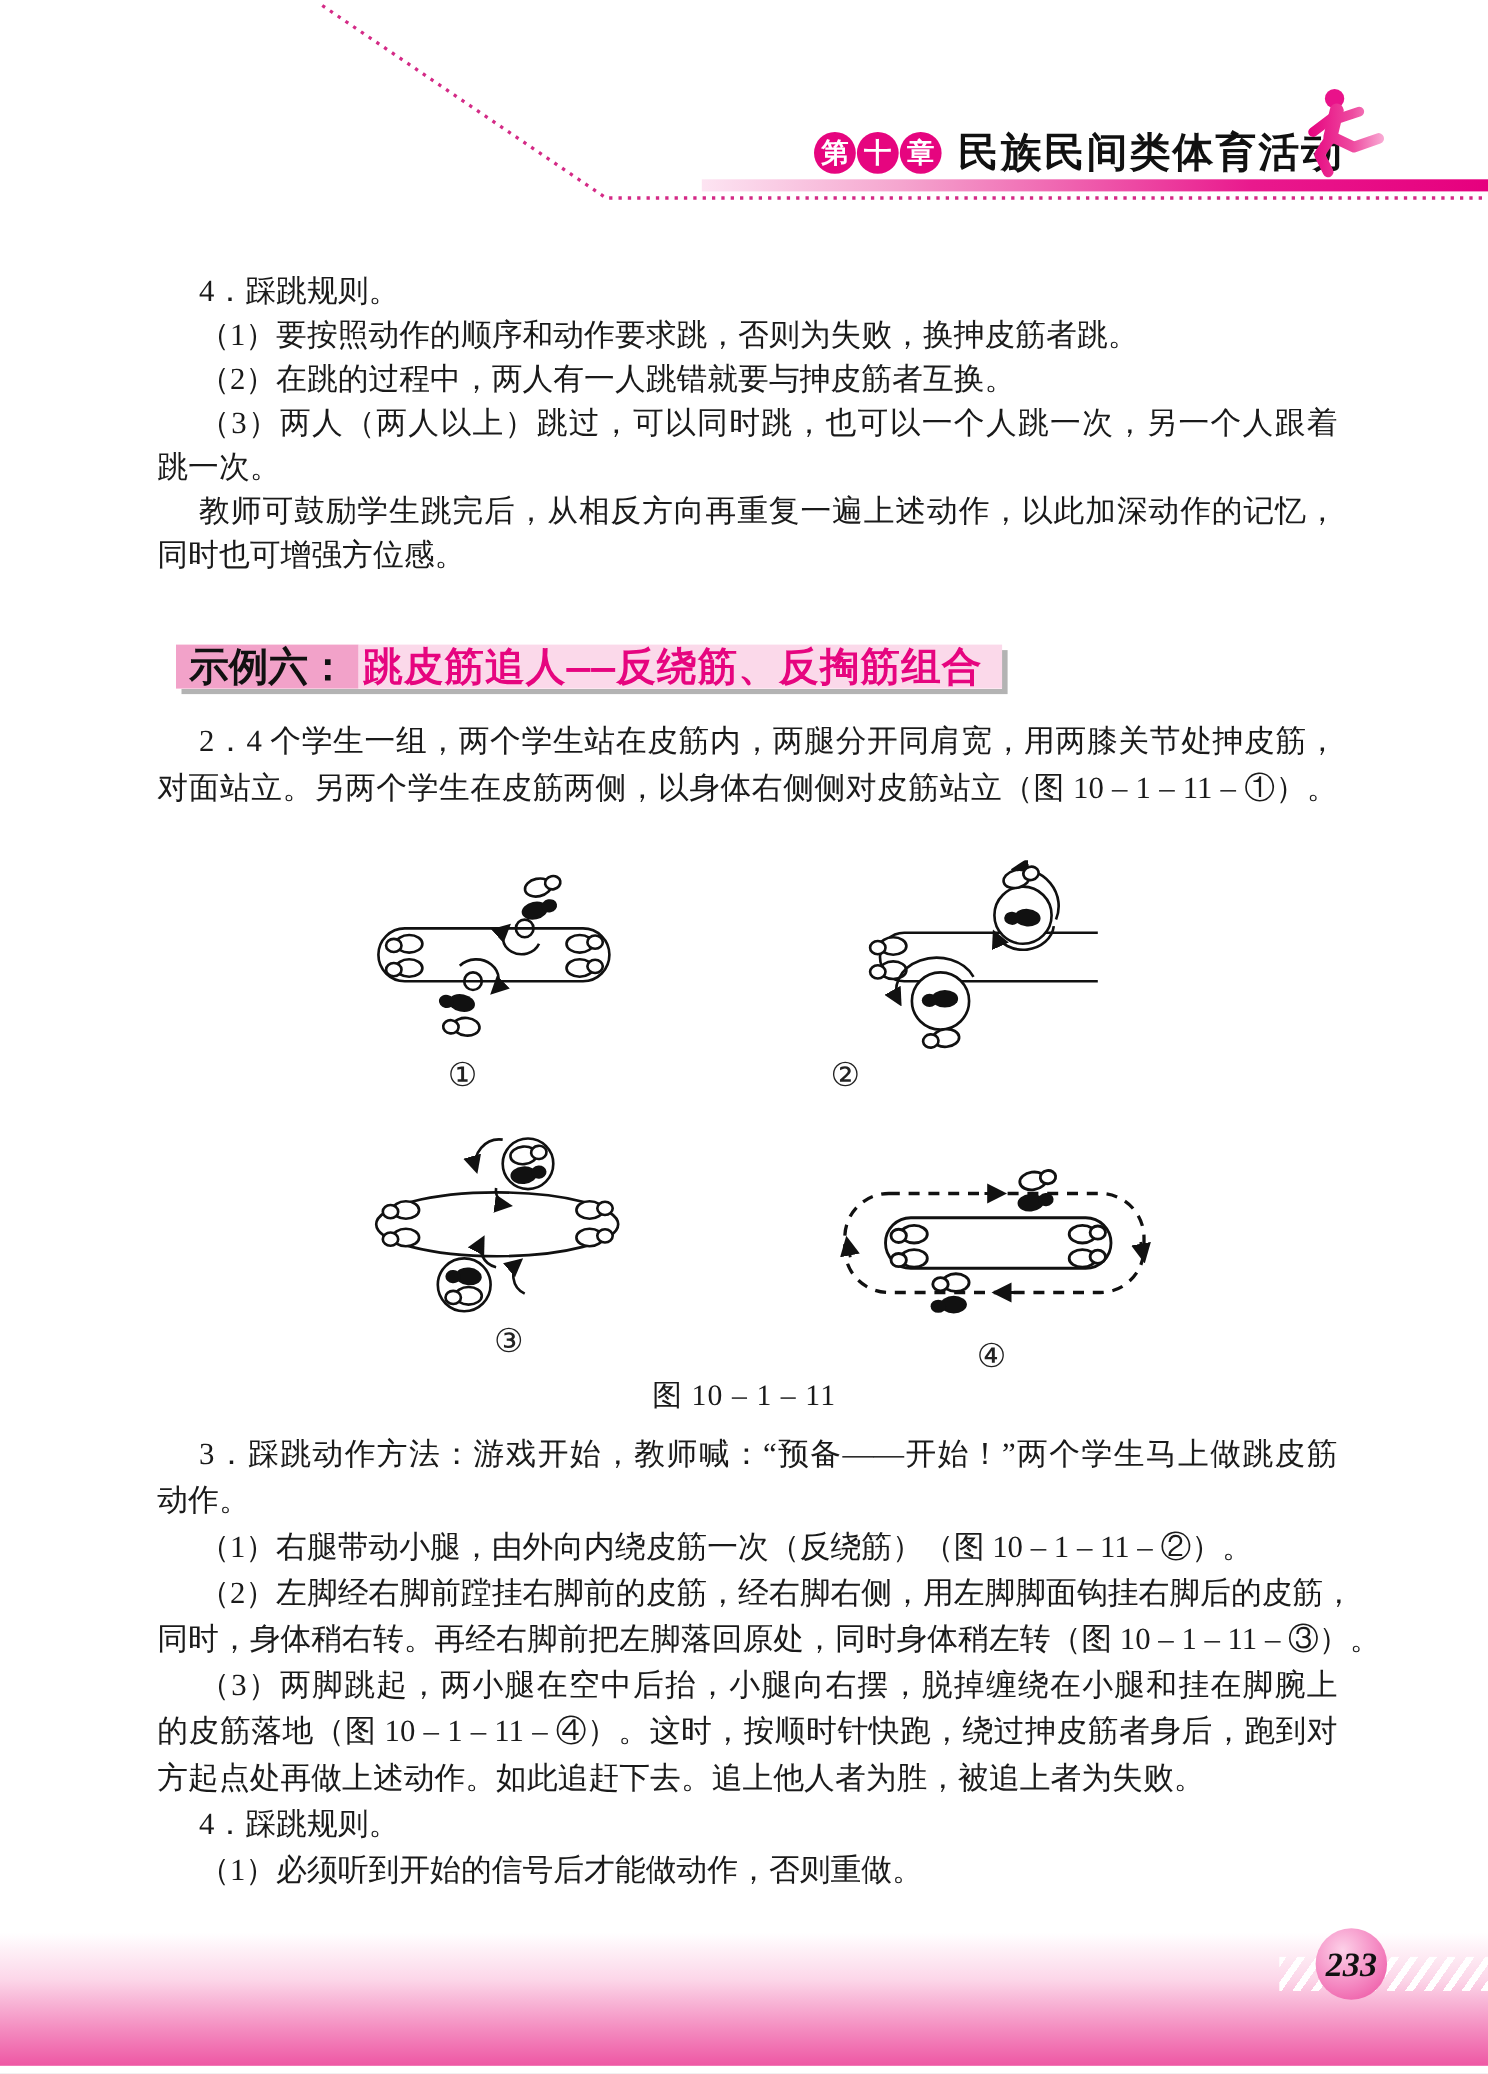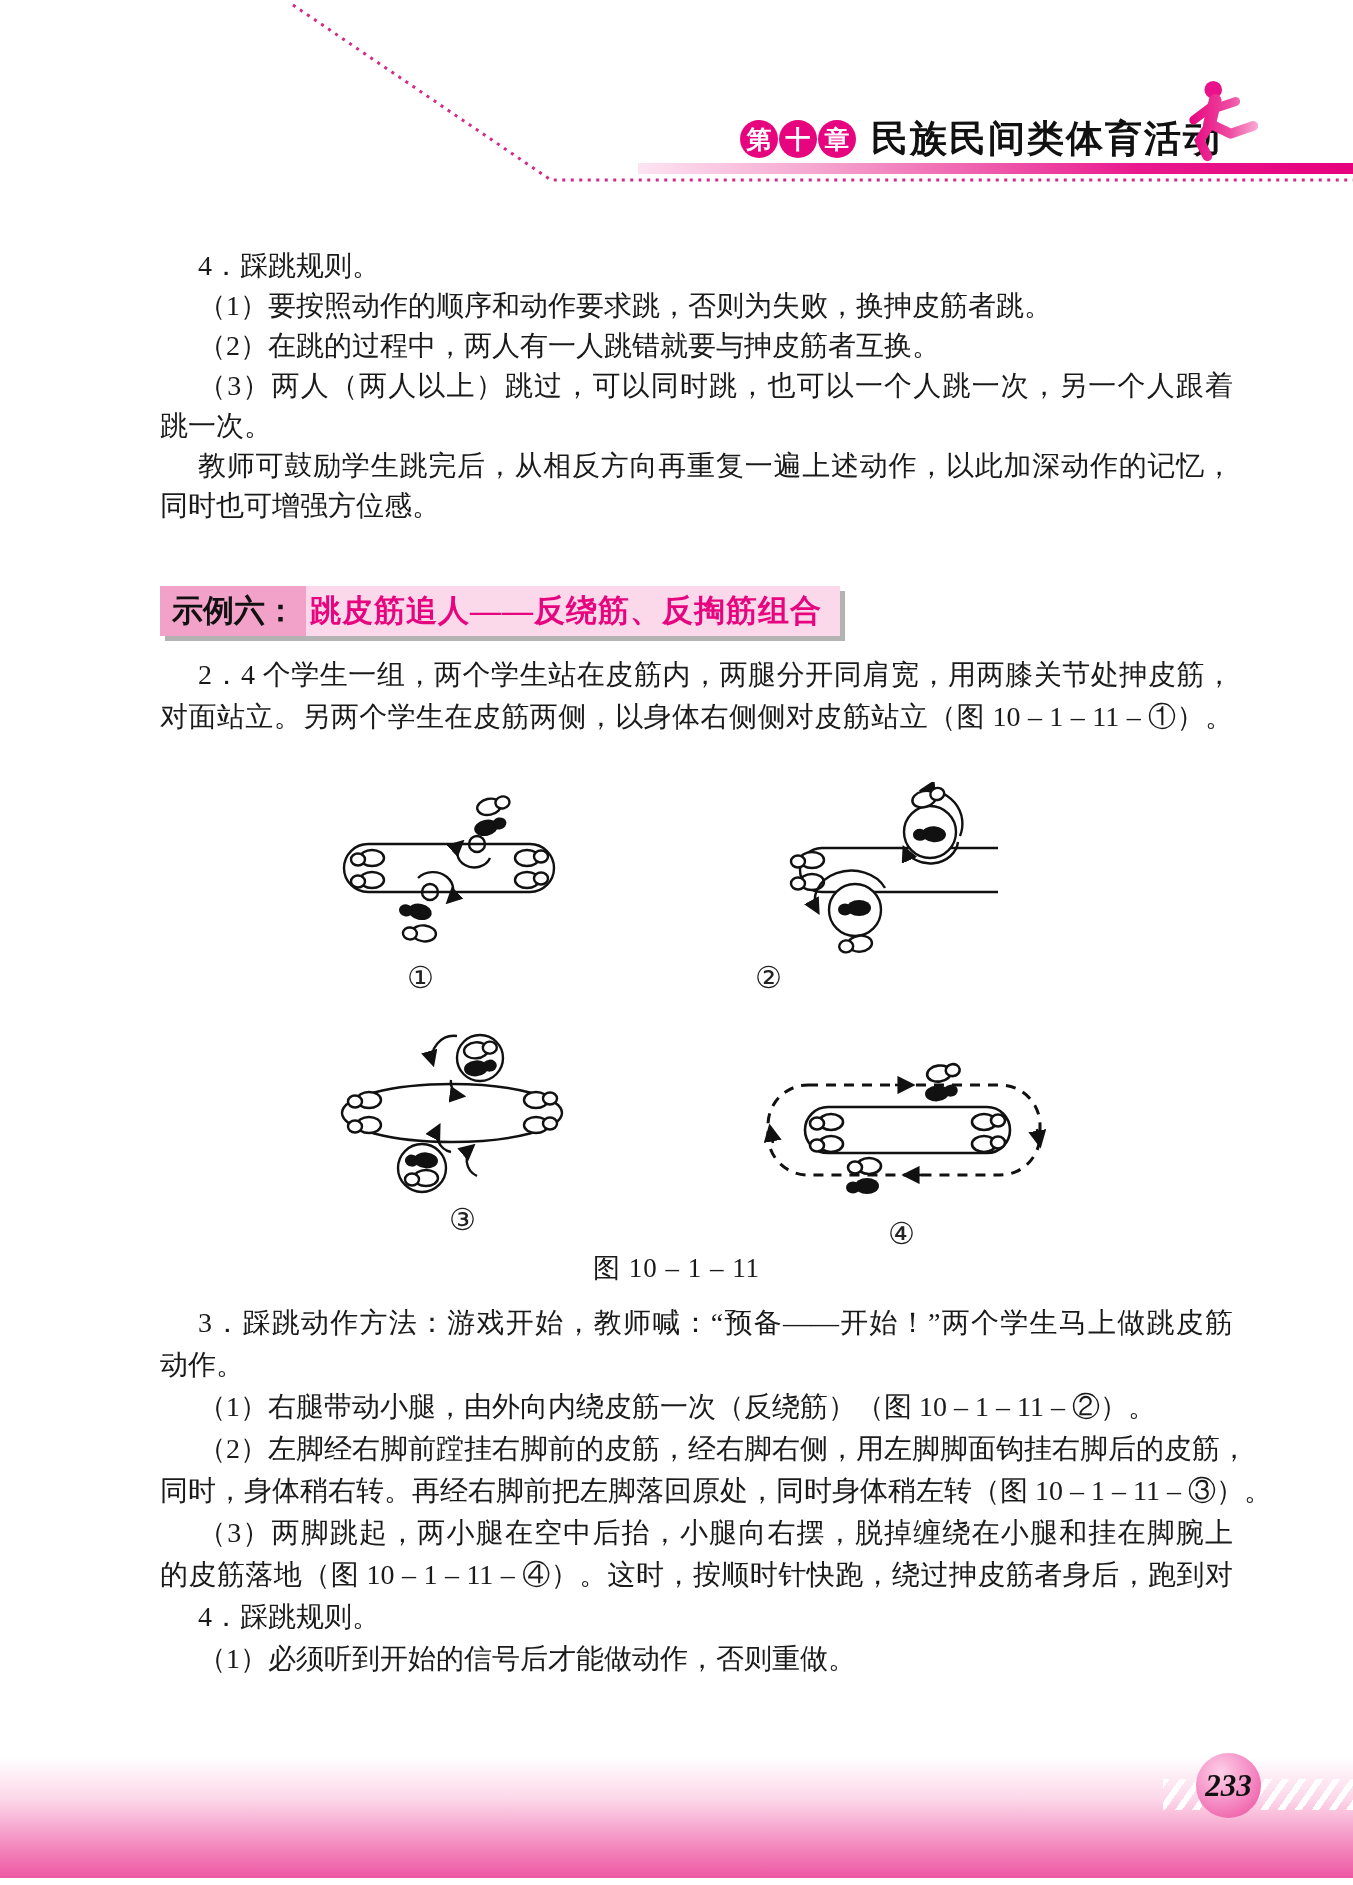--- a/index.html
+++ b/index.html
@@ -19,30 +19,30 @@
     width:38px; height:38px; border-radius:50%; background:#e6057f; color:#fff;
     font-family:"Liberation Sans","DejaVu Sans",sans-serif; font-weight:bold;
     font-size:25px; line-height:38px; text-align:center; margin-right:1px; flex:none;
   }
   .chapter-title {
     font-family:"Liberation Sans","DejaVu Sans",sans-serif; font-weight:bold;
     font-size:37px; color:#111; margin-left:14px; letter-spacing:2px; white-space:nowrap;
   }
   .runner { position:absolute; left:1180px; top:78px; }
   
-  .tblock { position:absolute; left:143px; width:1073px;margin-left:17px; }
+  .tblock { position:absolute; left:143px; width:1073px; }
   .ln { font-size:28px; white-space:nowrap; }
   .ln.ind { text-indent:38px; }
   .ln.j { text-align:justify; text-align-last:justify; }
   .ln.hint { color:#e6057f; }
   
   .banner {
-    position:absolute; left:160px; top:586px; height:50px; display:flex;
+    position:absolute; left:160px; top:586px; height:40px; display:flex;
     box-shadow:5px 5px 0 #b3b3b3;
-    font-family:Liberation Serif, serif; font-weight:bold; font-size:31px;
+    font-family:Liberation Mono, monospace; font-weight:bold; font-size:36px;
   }
   .banner-label { background:#f2a2c9; color:#111; padding:0 10px 0 12px; display:flex; align-items:center; }
   .banner-title { background:#fbd9ea; color:#e6057f; padding:0 18px 0 4px; display:flex; align-items:center; letter-spacing:1px; }
   
   .fig-svg { position:absolute; }
   .fig-label {
     position:absolute; font-family:"DejaVu Sans","Liberation Sans",sans-serif;
     font-size:30px; color:#222;
   }
   .fig-caption {
@@ -205,20 +205,21 @@
   <div class="fig-caption">图 10 – 1 – 11</div>
 
   <div class="tblock" style="top:1302px; line-height:42px;">
     <div class="ln ind j">3．踩跳动作方法：游戏开始，教师喊：“预备——开始！”两个学生马上做跳皮筋</div>
     <div class="ln">动作。</div>
     <div class="ln ind">（1）右腿带动小腿，由外向内绕皮筋一次（反绕筋）（图 10 – 1 – 11 – ②）。</div>
     <div class="ln ind j">（2）左脚经右脚前蹚挂右脚前的皮筋，经右脚右侧，用左脚脚面钩挂右脚后的皮筋，</div>
     <div class="ln j">同时，身体稍右转。再经右脚前把左脚落回原处，同时身体稍左转（图 10 – 1 – 11 – ③）。</div>
     <div class="ln ind j">（3）两脚跳起，两小腿在空中后抬，小腿向右摆，脱掉缠绕在小腿和挂在脚腕上</div>
     <div class="ln j">的皮筋落地（图 10 – 1 – 11 – ④）。这时，按顺时针快跑，绕过抻皮筋者身后，跑到对</div>
+    <div class="ln">方起点处再做上述动作。如此追赶下去。追上他人者为胜，被追上者为失败。</div>
     <div class="ln ind">4．踩跳规则。</div>
     <div class="ln ind">（1）必须听到开始的信号后才能做动作，否则重做。</div>
   </div>
 
   <div class="footer"></div>
   <div class="ribbon"></div>
   <div class="page-circle">
     <span class="page-num">233</span>
   </div>
 

